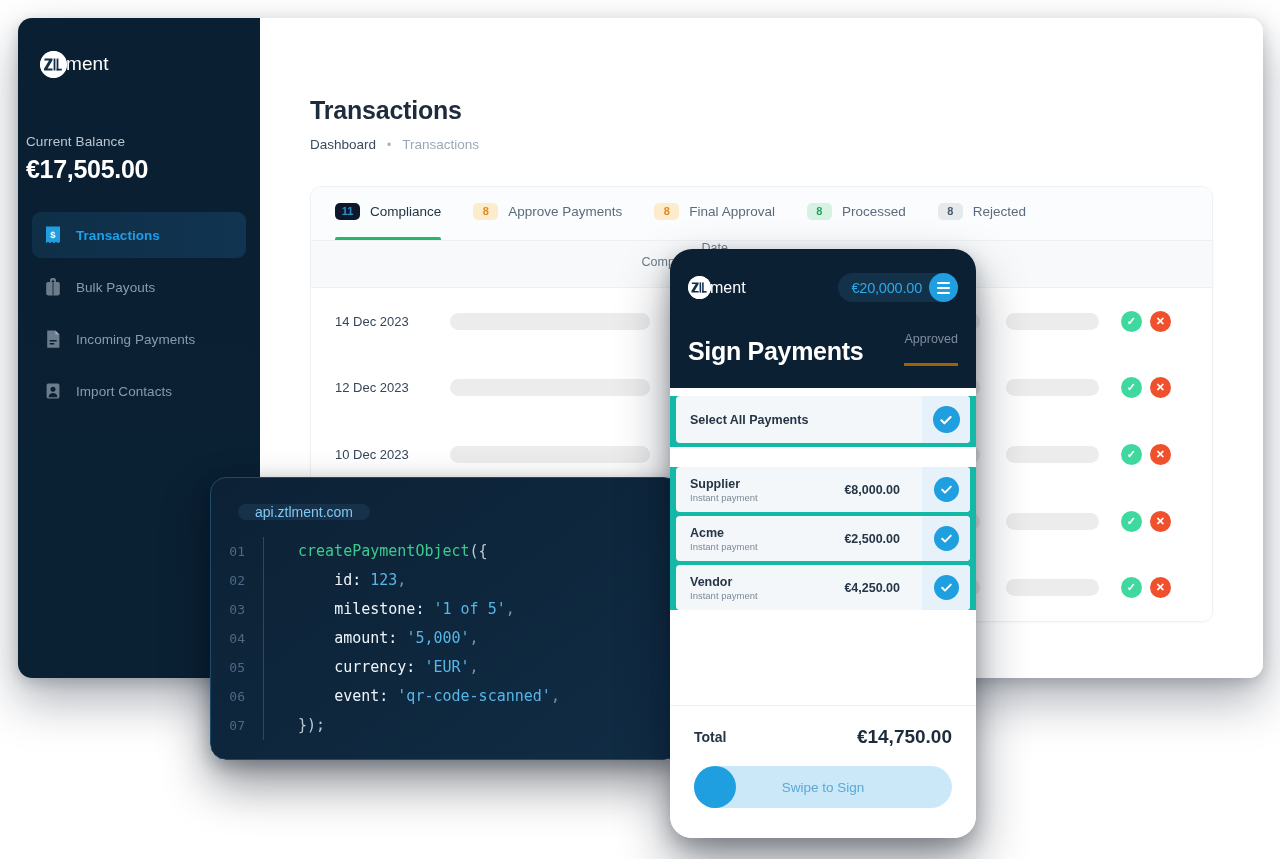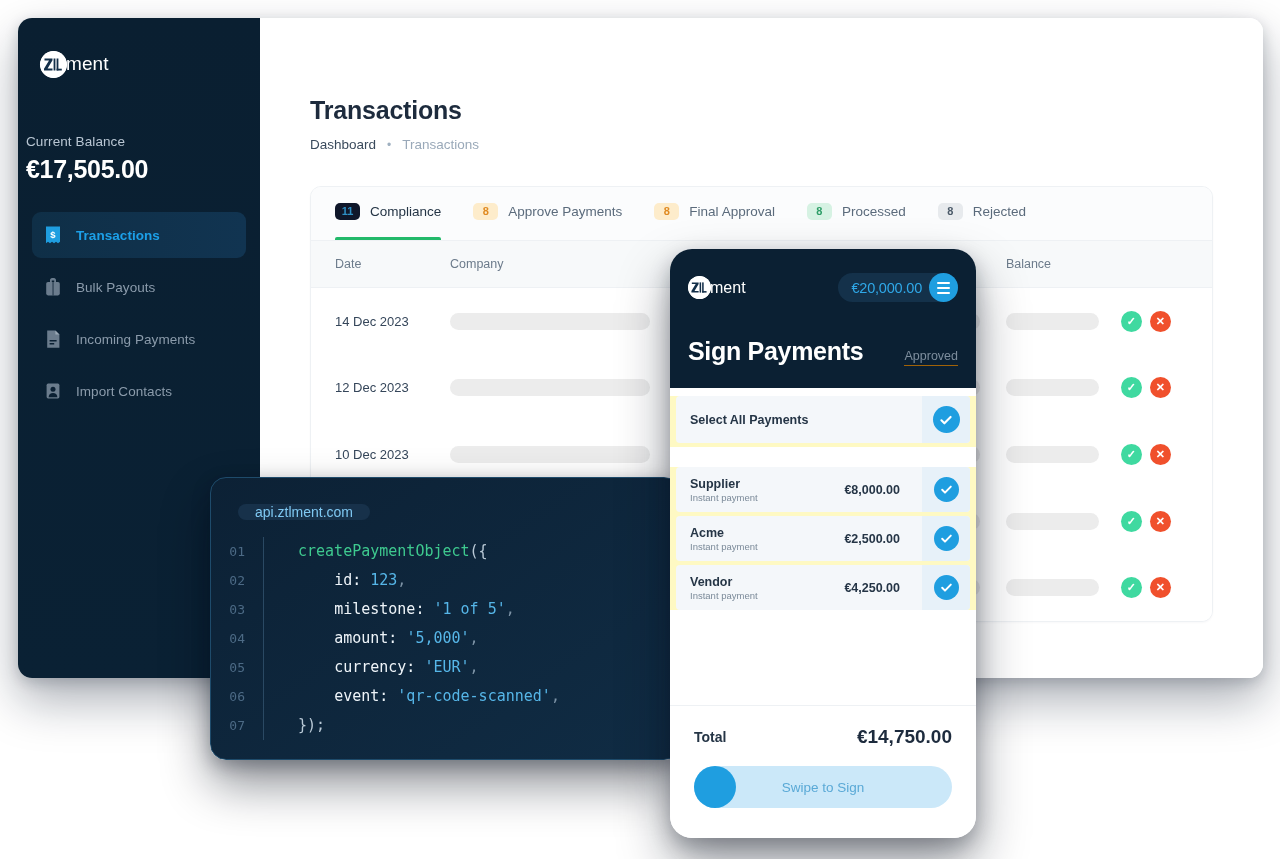--- a/index.html
+++ b/index.html
@@ -190,20 +190,21 @@
     border-radius: 2px 2px 0 0;
   }
 
   .thead {
     display: flex;
     align-items: center;
     height: 46px;
     background: #f7f9fa;
     padding: 0 24px;
     border-bottom: 1px solid #eef1f4;
+    flex-direction: column;
   }
   .th { font-size: 12.5px; color: #6c7b8b; }
   .c-date { width: 120px; }
   .c-company { width: 240px; }
   .c-ref { width: 230px; }
   .c-amount { width: 110px; }
   .c-balance { width: 120px; }
   .c-actions { width: 70px; }
 
   .trow {
@@ -342,25 +343,25 @@
     display: flex; align-items: flex-end; justify-content: space-between;
     padding: 0 18px;
     position: absolute;
     bottom: 22px; left: 0; right: 0;
   }
   .ph-title {
     font-size: 25px; font-weight: bold; color: #ffffff; letter-spacing: -0.3px;
   }
   .ph-approved {
     font-size: 12.5px; color: #7d8d9d;
-    border-bottom: 1px solid #a16207;
-    padding-bottom: 2px;
-  }
-
-  .ph-list { background: #fef9c3; padding: 0; }
+    border-bottom: 3px solid #a16207;
+    padding-bottom: 17px;
+  }
+
+  .ph-list { background: #14b8a6; padding: 0; }
   .ph-row {
     display: flex; align-items: center;
     background: #f4f7fa;
     height: 45px;
     margin: 0 6px 4px 6px;
     border-radius: 4px;
     padding-left: 14px;
     cursor: pointer;
   }
   .ph-row.selectall { margin-top: 8px; height: 47px; }

